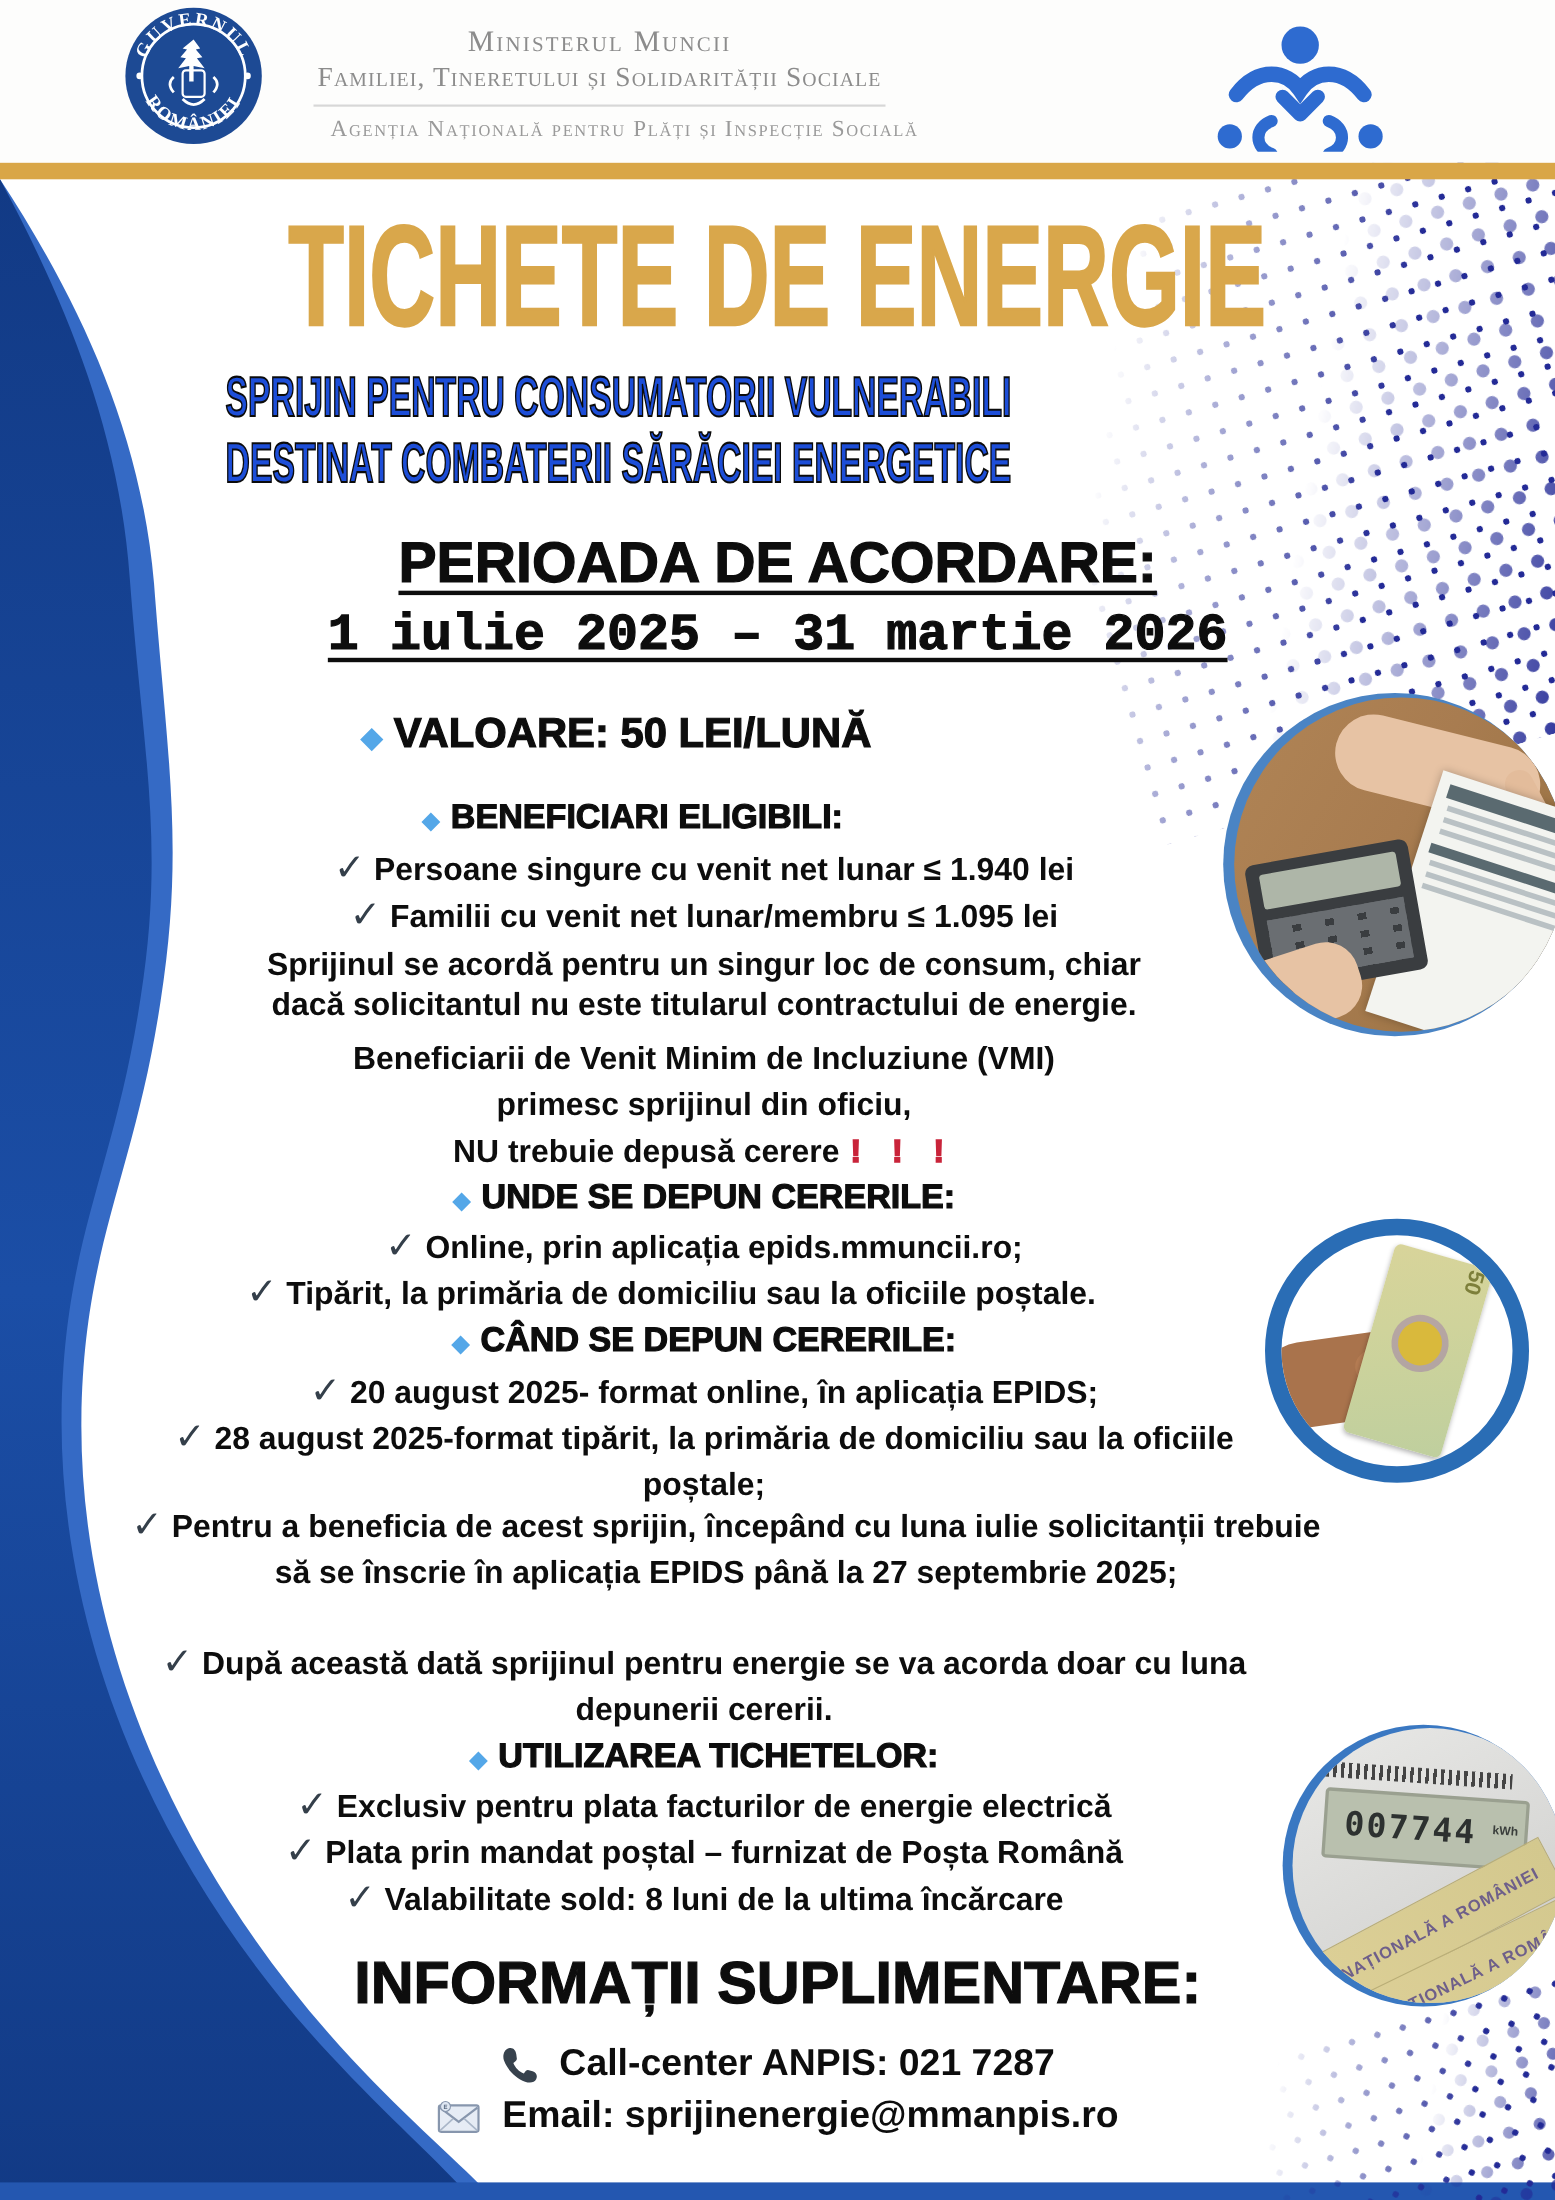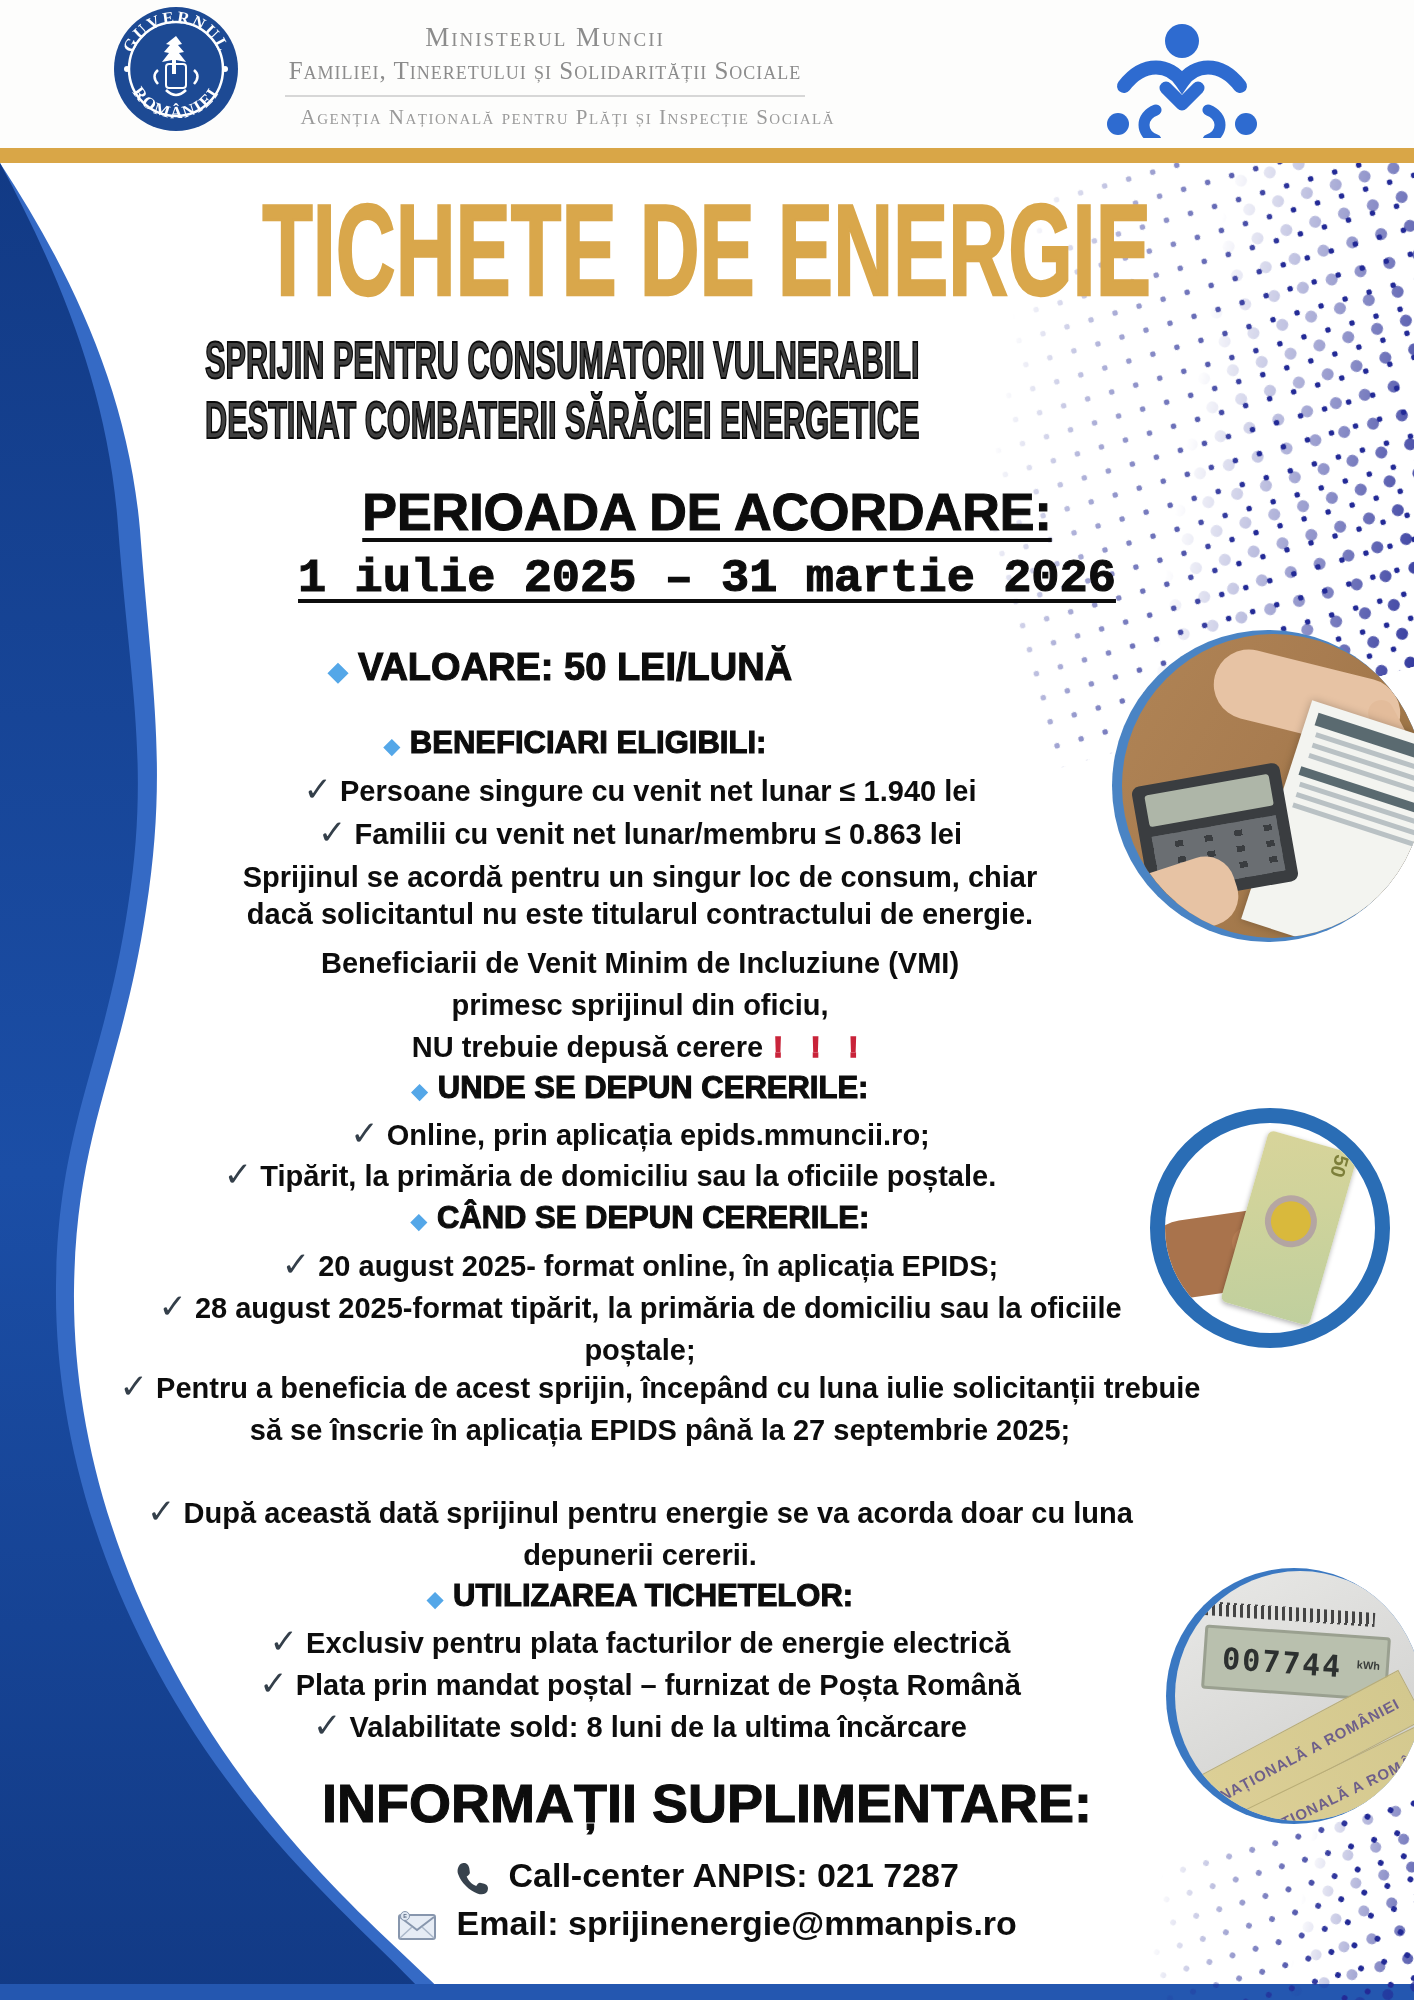--- a/index.html
+++ b/index.html
@@ -47,21 +47,21 @@
     -webkit-mask-image:linear-gradient(115deg,transparent 50%,#000 90%);
             mask-image:linear-gradient(115deg,transparent 50%,#000 90%);}
   
   .abs{position:absolute;}
   .ctr{text-align:center;}
   .xb{-webkit-text-stroke:1.1px currentColor;}
   .title{left:0;top:176px;width:1414px;text-align:center;color:#d9a74b;}
   .title .cond{display:inline-block;font-size:112px;font-weight:800;letter-spacing:0px;
     transform:scale(0.74,1.16);transform-origin:center top;white-space:nowrap;
     -webkit-text-stroke:2px #d9a74b;}
-  .subtitle{left:0;width:1124px;text-align:center;color:#404040;}
+  .subtitle{left:0;width:1124px;text-align:center;color:#1d4ed8;}
   .subtitle .cond{display:inline-block;font-size:42px;font-weight:800;
     transform:scale(0.73,1.22);transform-origin:center top;white-space:nowrap;
     -webkit-text-stroke:1.6px #0b0b0b;}
   .big-underline{font-size:52px;font-weight:800;letter-spacing:0px;
     text-decoration:underline;text-decoration-thickness:4px;text-underline-offset:8px;}
   .date-underline{font-size:47px;font-weight:800;
     text-decoration:underline;text-decoration-thickness:4px;text-underline-offset:8px;font-family:Liberation Mono, monospace;}
   .sec-head{font-size:31px;font-weight:800;}
   .body-line{font-size:29px;font-weight:700;line-height:42px;}
   .diamond{color:#54a7e8;font-size:26px;margin-right:10px;}
@@ -205,21 +205,21 @@
     <span class="diamond">◆</span><span class="xb">VALOARE: 50 LEI/LUNĂ</span>
   </div>
 
   <div class="abs ctr sec-head" style="left:100px;top:725px;width:950px;">
     <span class="diamond" style="font-size:21px;">◆</span><span class="xb">BENEFICIARI ELIGIBILI:</span>
   </div>
   <div class="abs ctr body-line" style="left:100px;top:768px;width:1080px;">
     <span class="check">✓</span><span>Persoane singure cu venit net lunar ≤ 1.940 lei</span>
   </div>
   <div class="abs ctr body-line" style="left:100px;top:811px;width:1080px;">
-    <span class="check">✓</span><span>Familii cu venit net lunar/membru ≤ 0.863 lei</span>
+    <span class="check">✓</span><span>Familii cu venit net lunar/membru ≤ 1.095 lei</span>
   </div>
   <div class="abs ctr body-line" style="left:100px;top:856px;width:1080px;">Sprijinul se acordă pentru un singur loc de consum, chiar</div>
   <div class="abs ctr body-line" style="left:100px;top:893px;width:1080px;">dacă solicitantul nu este titularul contractului de energie.</div>
 
   <div class="abs ctr body-line" style="left:100px;top:942px;width:1080px;">Beneficiarii de Venit Minim de Incluziune (VMI)</div>
   <div class="abs ctr body-line" style="left:100px;top:984px;width:1080px;">primesc sprijinul din oficiu,</div>
   <div class="abs ctr body-line" style="left:100px;top:1026px;width:1080px;">
     <span>NU trebuie depusă cerere</span><span class="excl">! ! !</span>
   </div>
 

